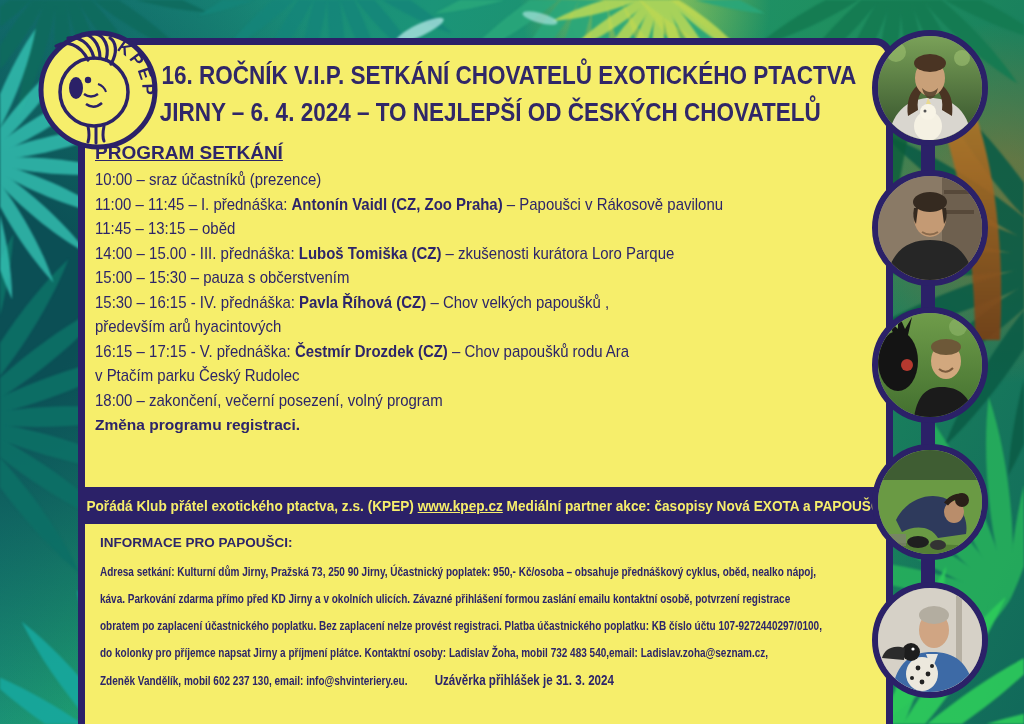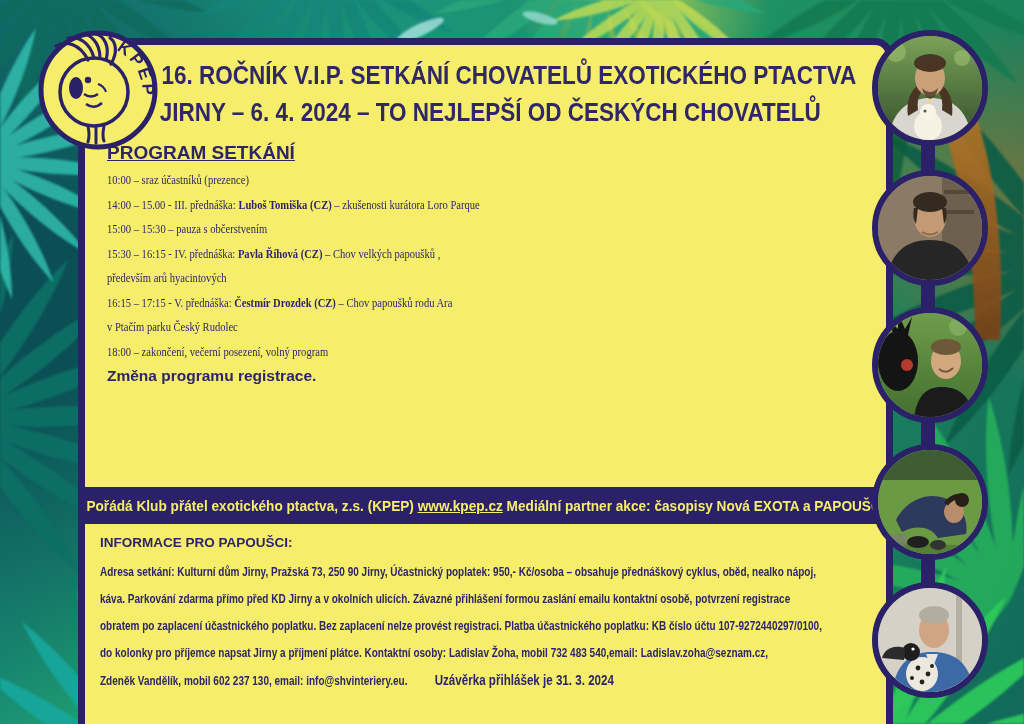--- a/index.html
+++ b/index.html
@@ -16,23 +16,23 @@
   .bg-svg{position:absolute;left:0;top:0;filter:blur(1.1px);}
   
   .card{
     position:absolute;left:78px;top:38px;width:815px;height:714px;
     box-sizing:border-box;border:7px solid #2b2168;border-radius:18px;
     background:#f6ee6b;z-index:2;
   }
   .title{position:absolute;left:38px;top:12px;width:724px;text-align:center;color:#302768;}
   .title .t-line{line-height:37px;font-size:25px;font-weight:700;}
   .condense{display:inline-block;transform:scaleX(.9);transform-origin:50% 50%;white-space:nowrap;}
-  .program{position:absolute;left:22px;top:97px;color:#2d2569;}
+  .program{position:absolute;left:10px;top:97px;color:#2d2569;}
   .prog-heading{font-size:19px;font-weight:700;text-decoration:underline;margin-bottom:4px;white-space:nowrap;}
-  .prog-line{line-height:24.5px;font-size:12px;font-weight:500;white-space:nowrap;font-family:Liberation Serif, serif;}
+  .prog-line{line-height:24.5px;font-size:17px;font-weight:500;white-space:nowrap;}
   .prog-line .cnd{display:inline-block;transform:scaleX(.88);transform-origin:0 50%;white-space:nowrap;}
   .prog-line .b{font-weight:700;}
   .prog-note{margin-top:3px;font-size:15.5px;font-weight:700;}
   .banner{
     position:absolute;left:-7px;right:-7px;top:442px;height:37px;background:#2b2168;
     display:flex;align-items:center;justify-content:center;color:#f6ee6b;
   }
   .cnd-banner{display:inline-block;transform:scaleX(.88);transform-origin:50% 50%;white-space:nowrap;
     font-size:15.5px;font-weight:700;}
   .banner .link{color:#f6ee6b;text-decoration:underline;cursor:pointer;}
@@ -102,21 +102,27 @@
     </div>
 
     <div class="program">
       <div class="prog-heading">PROGRAM SETKÁNÍ</div>
       <div class="prog-lines">
 
           <div class="prog-line">
             <span class="cnd"><span>10:00 – sraz účastníků (prezence)</span><span class="b"></span><span></span></span>
           </div>
 
-
+          <div class="prog-line">
+            <span class="cnd"><span>11:00 – 11:45 – I. přednáška: </span><span class="b">Antonín Vaidl (CZ, Zoo Praha)</span><span> – Papoušci v Rákosově pavilonu</span></span>
+          </div>
+
+          <div class="prog-line">
+            <span class="cnd"><span>11:45 – 13:15 – oběd</span><span class="b"></span><span></span></span>
+          </div>
 
 
           <div class="prog-line">
             <span class="cnd"><span>14:00 – 15.00 - III. přednáška: </span><span class="b">Luboš Tomiška (CZ)</span><span> – zkušenosti kurátora Loro Parque</span></span>
           </div>
 
           <div class="prog-line">
             <span class="cnd"><span>15:00 – 15:30 – pauza s občerstvením</span><span class="b"></span><span></span></span>
           </div>
 
@@ -134,21 +140,21 @@
 
           <div class="prog-line">
             <span class="cnd"><span>v Ptačím parku Český Rudolec</span><span class="b"></span><span></span></span>
           </div>
 
 
           <div class="prog-line">
             <span class="cnd"><span>18:00 – zakončení, večerní posezení, volný program</span><span class="b"></span><span></span></span>
           </div>
         </div>
-      <div class="prog-note">Změna programu registrace.</div>
+      <div class="prog-note">Změna programu registraci.</div>
     </div>
 
     <div class="banner">
       <span class="cnd-banner"><span>Pořádá Klub přátel exotického ptactva, z.s. (KPEP) </span><a class="link">www.kpep.cz</a><span> Mediální partner akce: časopisy Nová EXOTA a PAPOUŠCI</span></span>
     </div>
 
     <div class="info">
       <div class="info-heading">INFORMACE PRO PAPOUŠCI:</div>
       <div>
 

